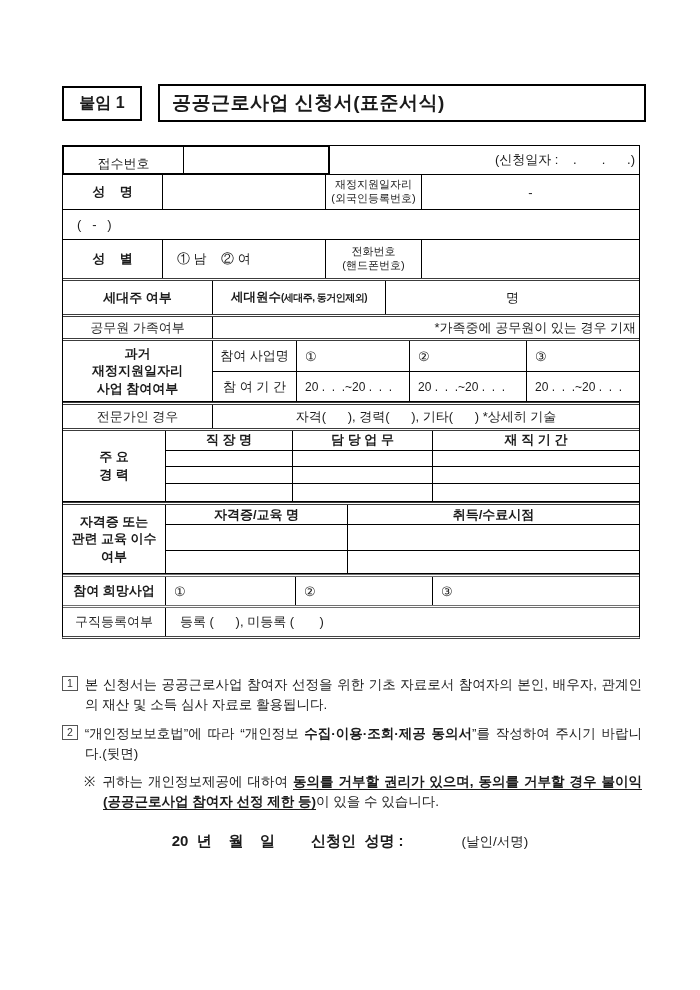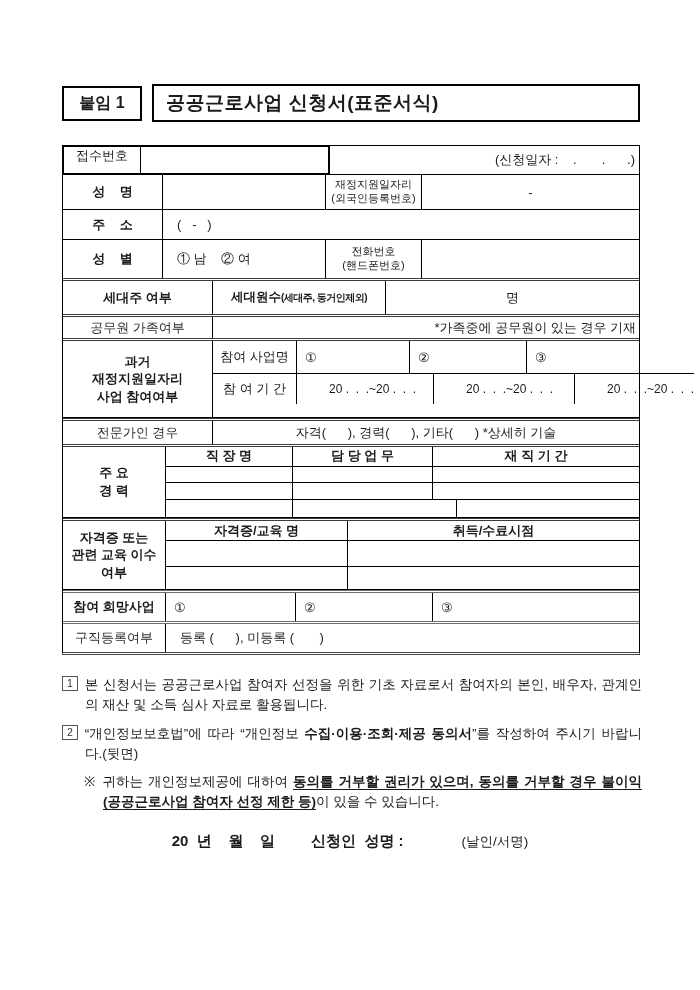--- a/index.html
+++ b/index.html
@@ -3,21 +3,21 @@
 <meta charset="utf-8">
 <style>
   * { margin:0; padding:0; box-sizing:border-box; }
   html,body { background:#e8e8e8; }
   .page {
     position:relative; width:700px; height:990px; background:#ffffff;
     font-family:"Liberation Sans", sans-serif; color:#1b1b1b; margin:0 auto;
     overflow:hidden;
   }
   
-  .header { position:absolute; left:62px; top:84px; display:flex; align-items:center; gap:10px; }
+  .header { position:absolute; left:62px; top:84px; display:flex; align-items:center; gap:16px; }
   .attach-box {
     border:2px solid #000; width:80px; height:35px; display:flex;
     align-items:center; justify-content:center; font-weight:bold; font-size:16px;
   }
   .title-box {
     border:2px solid #000; width:488px; height:38px; display:flex;
     align-items:center; padding-left:12px; font-weight:bold; font-size:19px; letter-spacing:0.5px;
   }
   
   .form-table {
@@ -29,27 +29,27 @@
   .row.dbl { border-top:3px double #3c3c3c; }
   .row.dblg { border-top:3px double #707070;text-align:right; }
   .c { border-right:1px solid #000; display:flex; align-items:center; overflow:hidden; }
   .c.last { border-right:none; }
   .c span { white-space:pre; }
   .cc { justify-content:center; }
   .lab { justify-content:center; font-weight:bold; }
   .lab-reg { justify-content:center; font-weight:normal; color:#2a2a2a; }
   .col { display:flex; flex-direction:column; flex:1; }
   .subrow { display:flex; align-items:stretch; border-bottom:1px solid #000; }
-  .subrow.nb { border-bottom:none;gap:24px; }
+  .subrow.nb { border-bottom:none; }
   .small2 { flex-direction:column; justify-content:center; text-align:center; font-size:11px; line-height:1.25; }
   .padl { padding-left:14px; }
   .padl8 { padding-left:8px; }
   .padr { justify-content:flex-end; padding-right:3px; }
   .receipt-box { display:flex; align-items:stretch; border:2px solid #000; width:268px; margin:-1px 0 -1px -1px; }
-  .rc-label { width:77px; border-right:1px solid #000; display:flex; align-items:flex-start; justify-content:center; }
+  .rc-label { width:120px; border-right:1px solid #000; display:flex; align-items:flex-end; justify-content:center; }
   .rc-input { flex:1; }
   .rc-date { flex:1; display:flex; align-items:center; justify-content:flex-end; padding-right:4px; }
   .rc-date span { white-space:pre; }
   .cond { font-size:10px; letter-spacing:-0.5px; font-weight:bold; }
   
   .notes { position:absolute; left:62px; top:675px; width:580px; font-size:13.5px; line-height:1.5; text-align:justify; }
   .note { padding-left:23px; text-indent:-23px; margin-bottom:8px; }
   .marker {
     display:inline-block; border:1px solid #555; color:#333; font-size:10.5px;
     line-height:13px; padding:0 4px; margin-right:7px; vertical-align:2px; text-indent:0;
@@ -100,23 +100,20 @@
       <div class="c small2" style="width:96px; flex:none; display:flex">
         <span>재정지원일자리</span>
         <span>(외국인등록번호)</span>
       </div>
       <div class="c cc last" style="flex:1">
         <span>-</span>
       </div>
     </div>
 
     <div class="row" style="height:30px">
-      <div class="c lab" style="width:100px">
-          <span>주    소</span>
-        </div>
       <div class="c last padl" style="flex:1">
         <span>(   -   )</span>
       </div>
     </div>
 
     <div class="row nb" style="height:38px">
       <div class="c lab" style="width:100px">
           <span>성    별</span>
         </div>
       <div class="c padl" style="width:163px">
@@ -144,21 +141,21 @@
 
     <div class="row dbl nb" style="height:24px">
       <div class="c lab-reg" style="width:150px">
           <span>공무원 가족여부</span>
         </div>
       <div class="c last padr" style="flex:1">
         <span>*가족중에 공무원이 있는 경우 기재</span>
       </div>
     </div>
 
-    <div class="row dbl" style="height:80px">
+    <div class="row dbl" style="height:64px">
       <div class="c lab small2" style="width:150px; flex:none; display:flex; font-size:13px; font-weight:bold; line-height:1.35">
         <span>과거</span>
         <span>재정지원일자리</span>
         <span>사업 참여여부</span>
       </div>
       <div class="col">
         <div class="subrow" style="height:33px">
           <div class="c cc" style="width:84px">
               <span>참여 사업명</span>
             </div>

